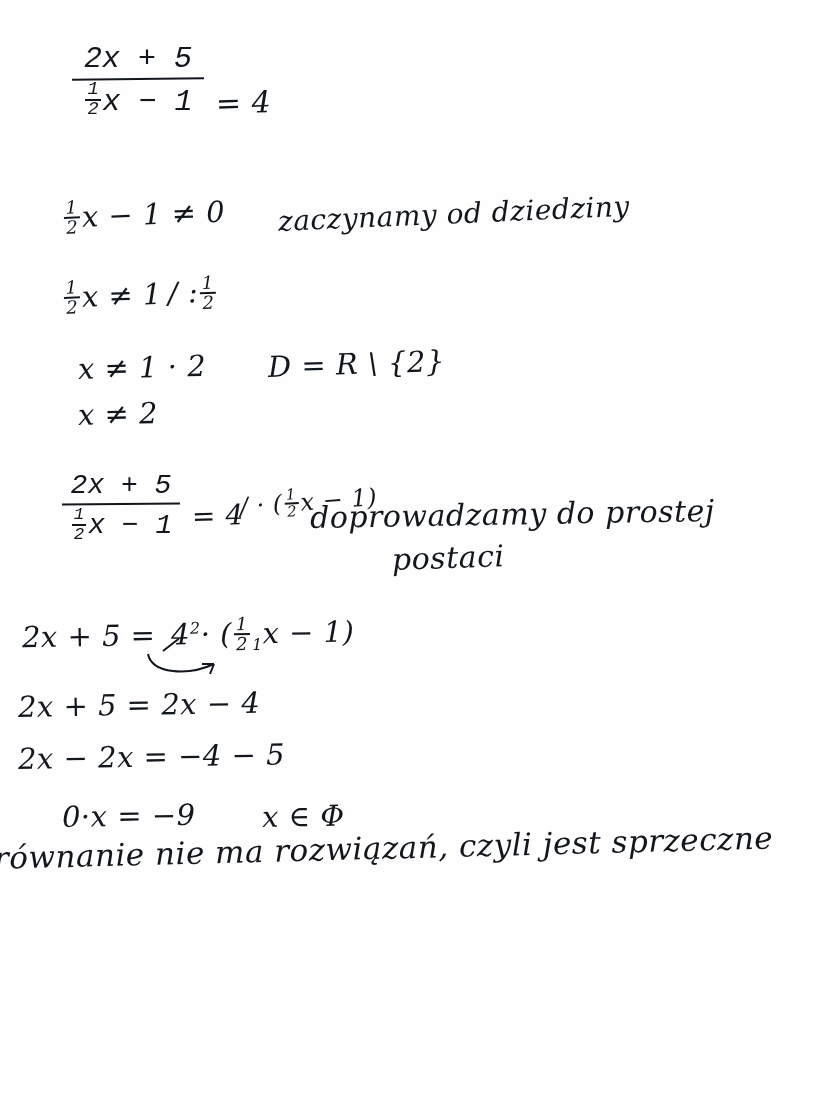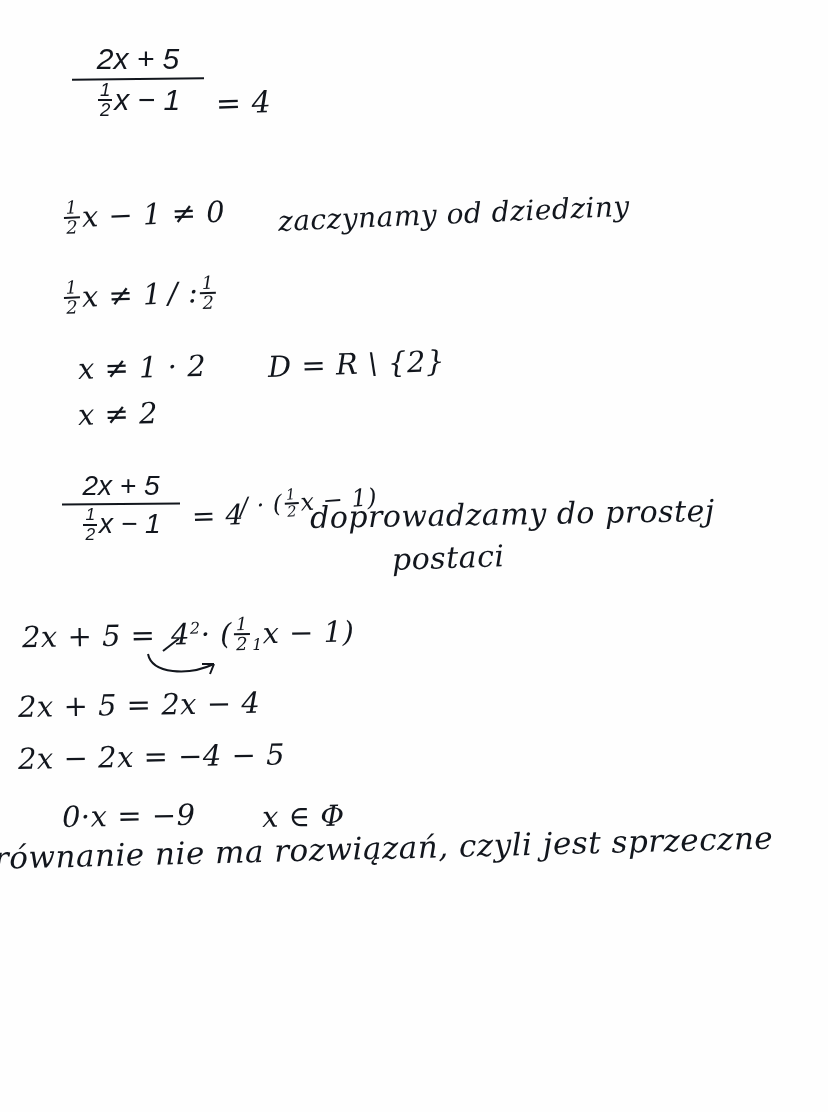--- a/index.html
+++ b/index.html
@@ -32,21 +32,21 @@
     letter-spacing: 0.5px;
     transform-origin: left center;
   }
 
   .frac {
     position: absolute;
     display: inline-block;
     text-align: center;
     font-style: italic;
     color: #12161d;
-    font-family: Liberation Sans, sans-serif;
+    font-family: Liberation Mono, monospace;
     white-space: nowrap;
   }
   .frac .num {
     display: block;
     padding: 0 4px;
   }
   .frac .bar {
     display: block;
     border-bottom: 2px solid #12161d;
     margin: 1px 0 2px 0;

